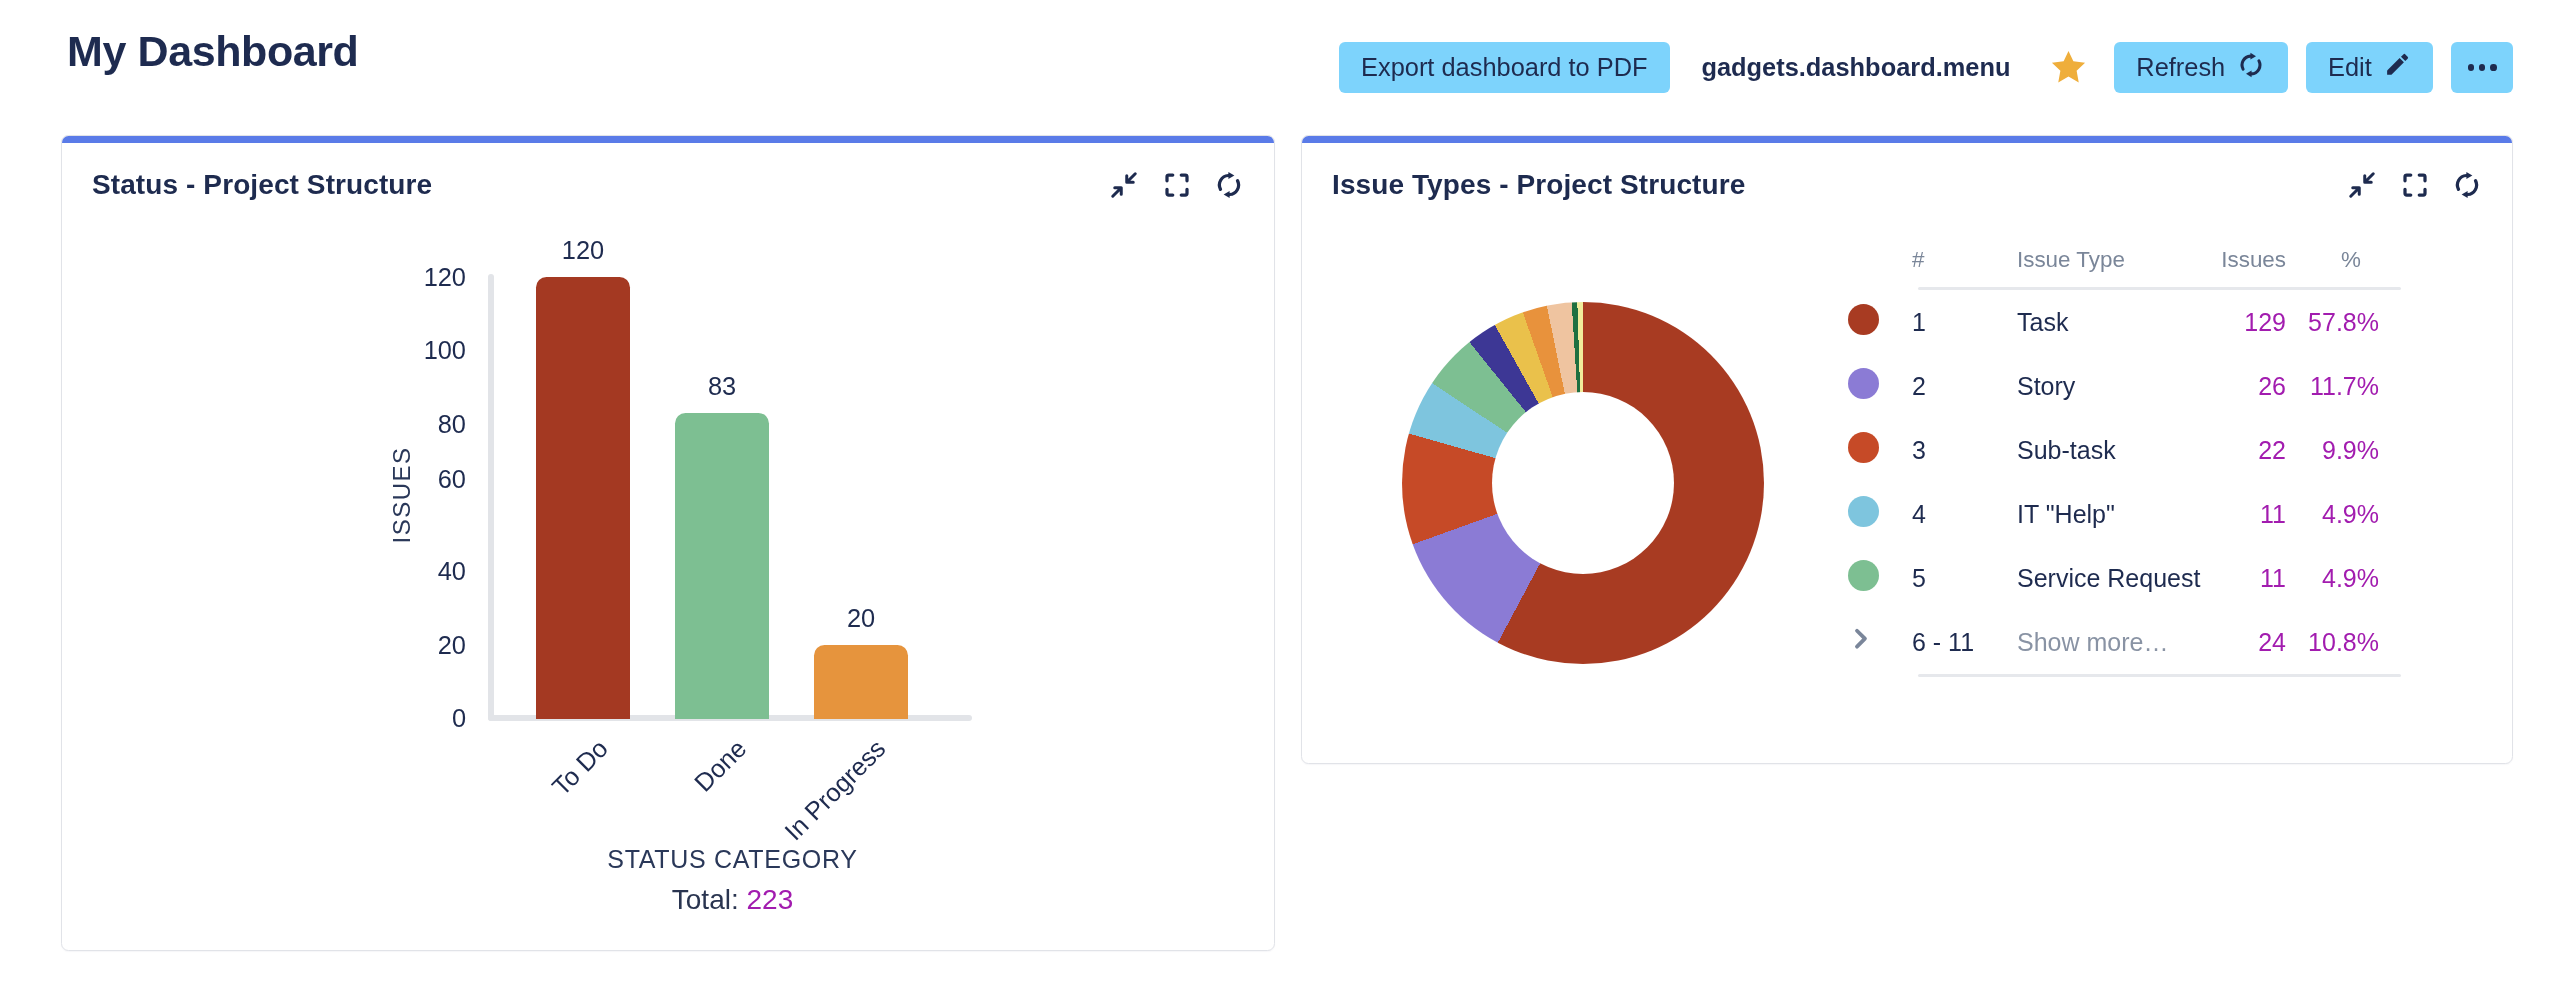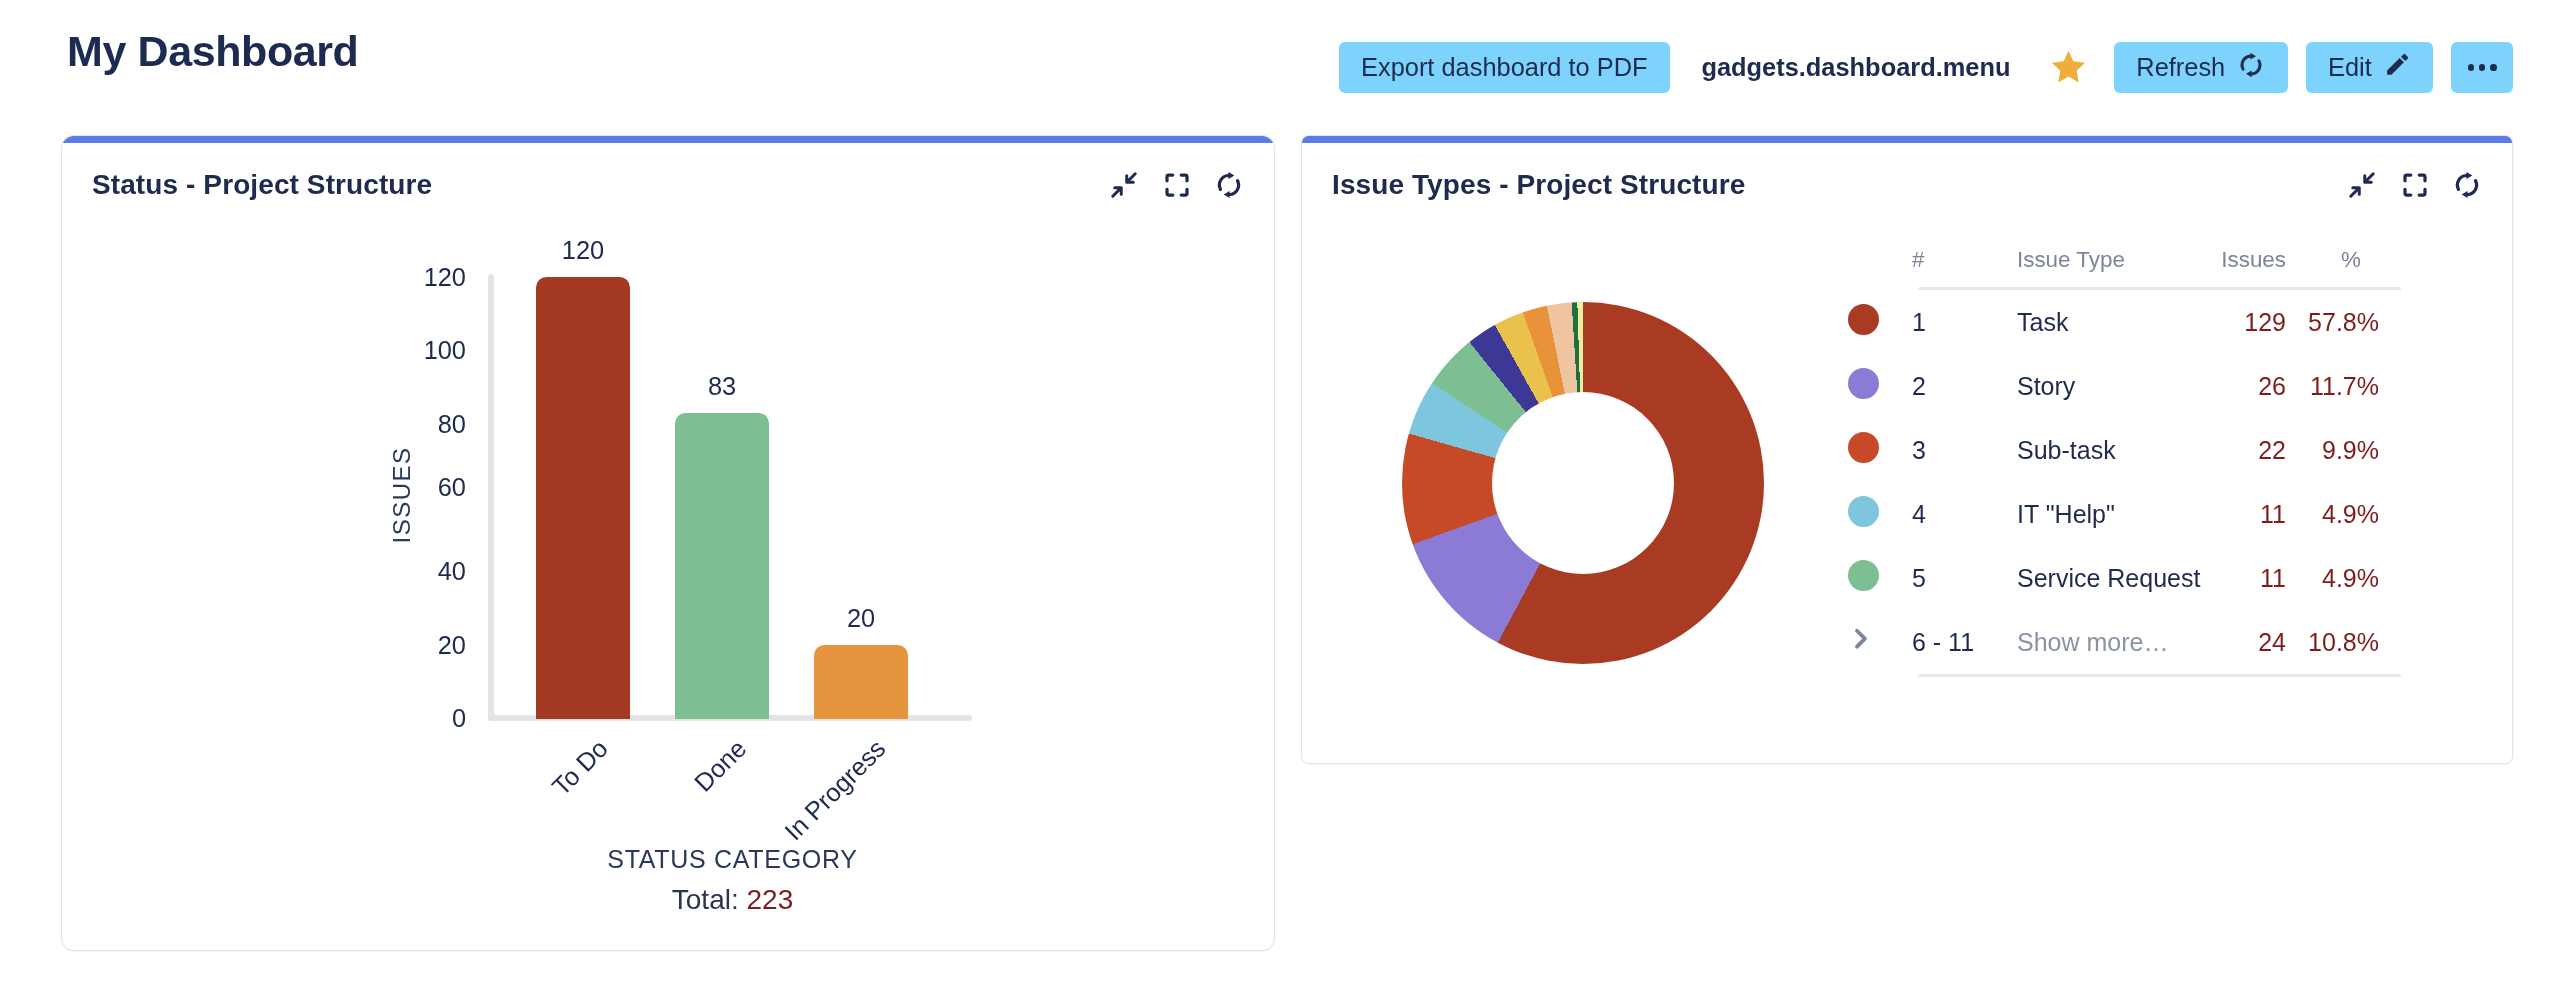--- a/index.html
+++ b/index.html
@@ -19,21 +19,21 @@
   .star { display:inline-flex; margin:0 7.5px; cursor:pointer; }
   .btn-more { padding:0 16.4px; gap:4.5px; }
   .dot { width:6.7px; height:6.7px; border-radius:50%; background:#1E2B4F; display:inline-block; }
   .icon { flex:0 0 auto; }
 
   
   .card { position:absolute; background:#fff; border:1.5px solid #E1E3E8; border-radius:7.5px;
           box-shadow:0 0.7px 1.5px rgba(9,30,66,0.04); overflow:hidden; }
   .card::before { content:""; position:absolute; left:-1.5px; right:-1.5px; top:-1.5px; height:8.2px;
                   background:#5A7BE8; border-radius:7.5px 7.5px 0 0; }
-  .card-status { left:61px; top:135px; width:1214px; height:816px;border-radius:13px; }
+  .card-status { left:61px; top:135px; width:1214px; height:816px; }
   .card-issues { left:1301px; top:135px; width:1212px; height:629px; }
   .card-head { position:absolute; left:30px; right:30px; top:33px; display:flex;
                justify-content:space-between; align-items:center; }
   .card-title { font-size:28px; font-weight:700; color:#1E2B4F; letter-spacing:0.1px; }
   .gadget-icons { display:flex; gap:22.4px; align-items:center; }
   .gicon { background:none; border:none; padding:0; cursor:pointer; display:inline-flex; }
 
   
   .axis-y { position:absolute; left:426px; top:138px; width:6px; height:447px;
             background:#E2E4E8; border-radius:3px; }
@@ -45,21 +45,21 @@
   .bar-value { position:absolute; width:154px; text-align:center; font-size:25.4px; color:#1E2B4F; }
   .cat-label { position:absolute; top:598px; font-size:25.4px; color:#1E2B4F; white-space:nowrap;
                transform:rotate(-45deg); transform-origin:100% 0; }
   .ylabel { position:absolute; left:284px; top:345px; width:112px; text-align:center;
             font-size:24px; letter-spacing:1.5px; color:#2A3859; font-weight:500;
             transform:rotate(-90deg); }
   .xlabel { position:absolute; left:429px; width:483px; top:709px; text-align:center;
             font-size:25px; letter-spacing:0.7px; color:#2A3859; font-weight:500; }
   .total-line { position:absolute; left:429px; width:483px; top:748px; text-align:center;
                 font-size:28px; color:#2A3550; }
-  .link { color:#7f1d1d; text-decoration:none; cursor:pointer; }
+  .link { color:#a21caf; text-decoration:none; cursor:pointer; }
 
   
   .donut { position:absolute; left:100px; top:166px; width:362px; height:362px;
            border-radius:50%; cursor:pointer; }
   .donut-hole { position:absolute; left:90px; top:90px; width:182px; height:182px;
                 background:#fff; border-radius:50%; }
 
   
   .itable { position:absolute; left:546px; top:97px; width:553px; }
   .trow { display:grid; grid-template-columns:64px 105px 194px 75px 93px;
@@ -148,21 +148,21 @@
     </div>
 
     <div id="bar-plot">
       <div class="axis-y"></div>
       <div class="axis-x"></div>
       <div class="ylabel">ISSUES</div>
       <div class="xlabel">STATUS CATEGORY</div>
     <div class="ytick" style="top: 567px;">0</div>
         <div class="ytick" style="top: 494px;">20</div>
         <div class="ytick" style="top: 420px;">40</div>
-        <div class="ytick" style="top: 336px;">60</div>
+        <div class="ytick" style="top: 328px;">60</div>
         <div class="ytick" style="top: 273px;">80</div>
         <div class="ytick" style="top: 199px;">100</div>
         <div class="ytick" style="top: 126px;">120</div>
         <div class="bar" style="left: 474px; top: 141px; height: 442px; background: rgb(164, 57, 34);"></div>
         <div class="bar-value" style="left: 444px; top: 100px;">120</div>
         <div class="cat-label" style="right: 681px;">To Do</div>
         <div class="bar" style="left: 613px; top: 277px; height: 306px; background: rgb(125, 191, 146);"></div>
         <div class="bar-value" style="left: 583px; top: 236px;">83</div>
         <div class="cat-label" style="right: 542px;">Done</div>
         <div class="bar" style="left: 752px; top: 509px; height: 74px; background: rgb(230, 148, 61);"></div>

